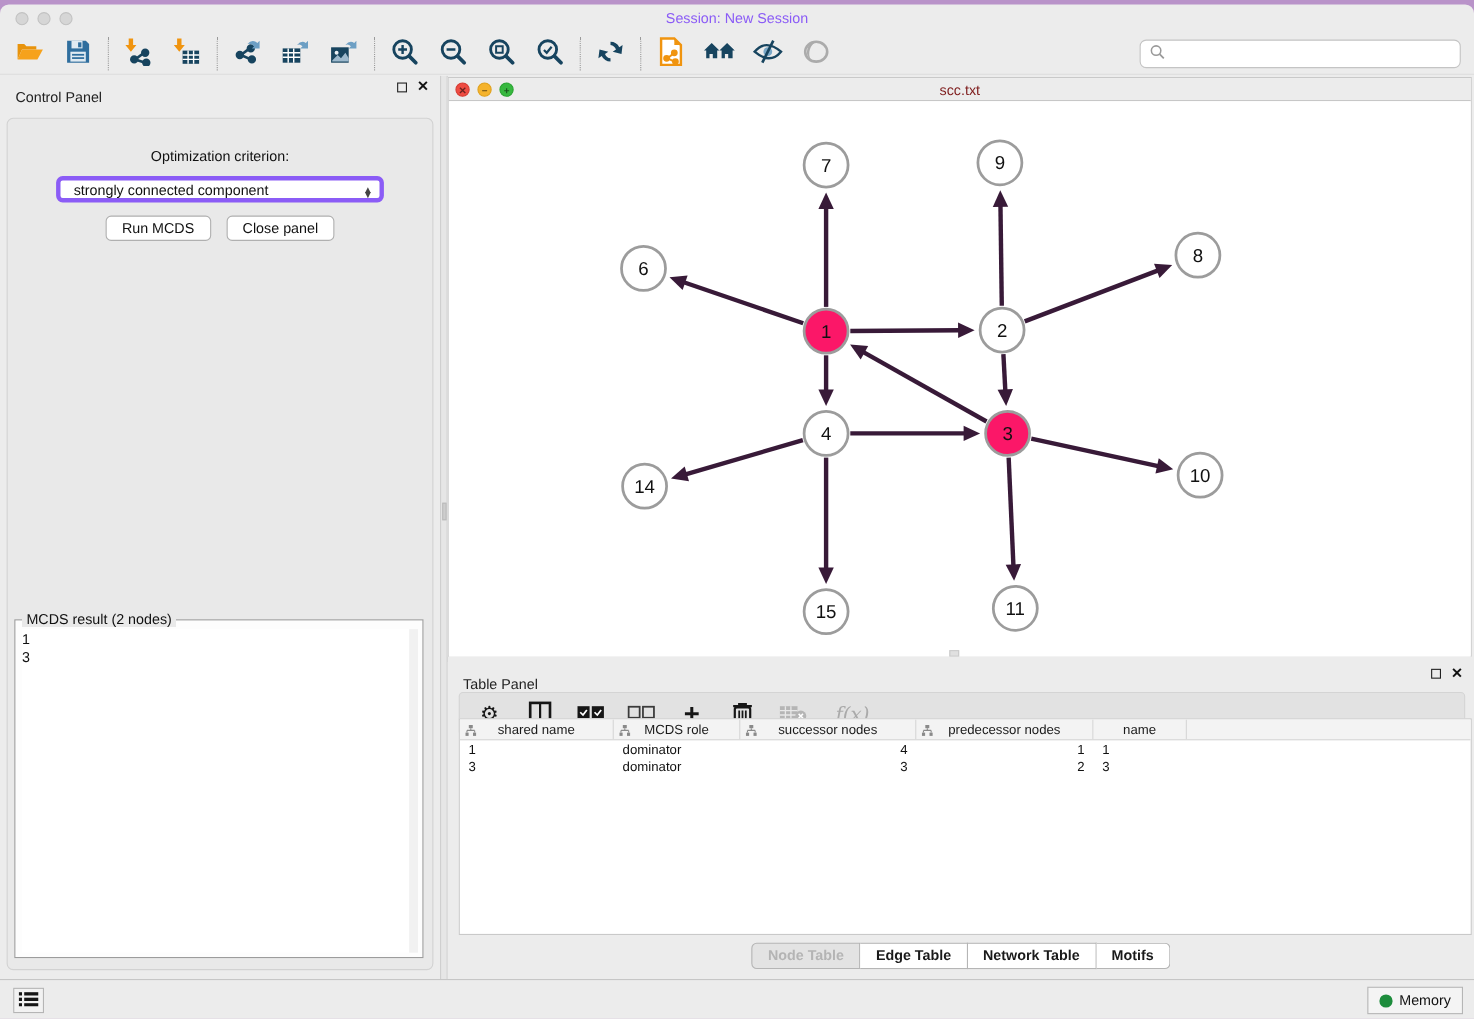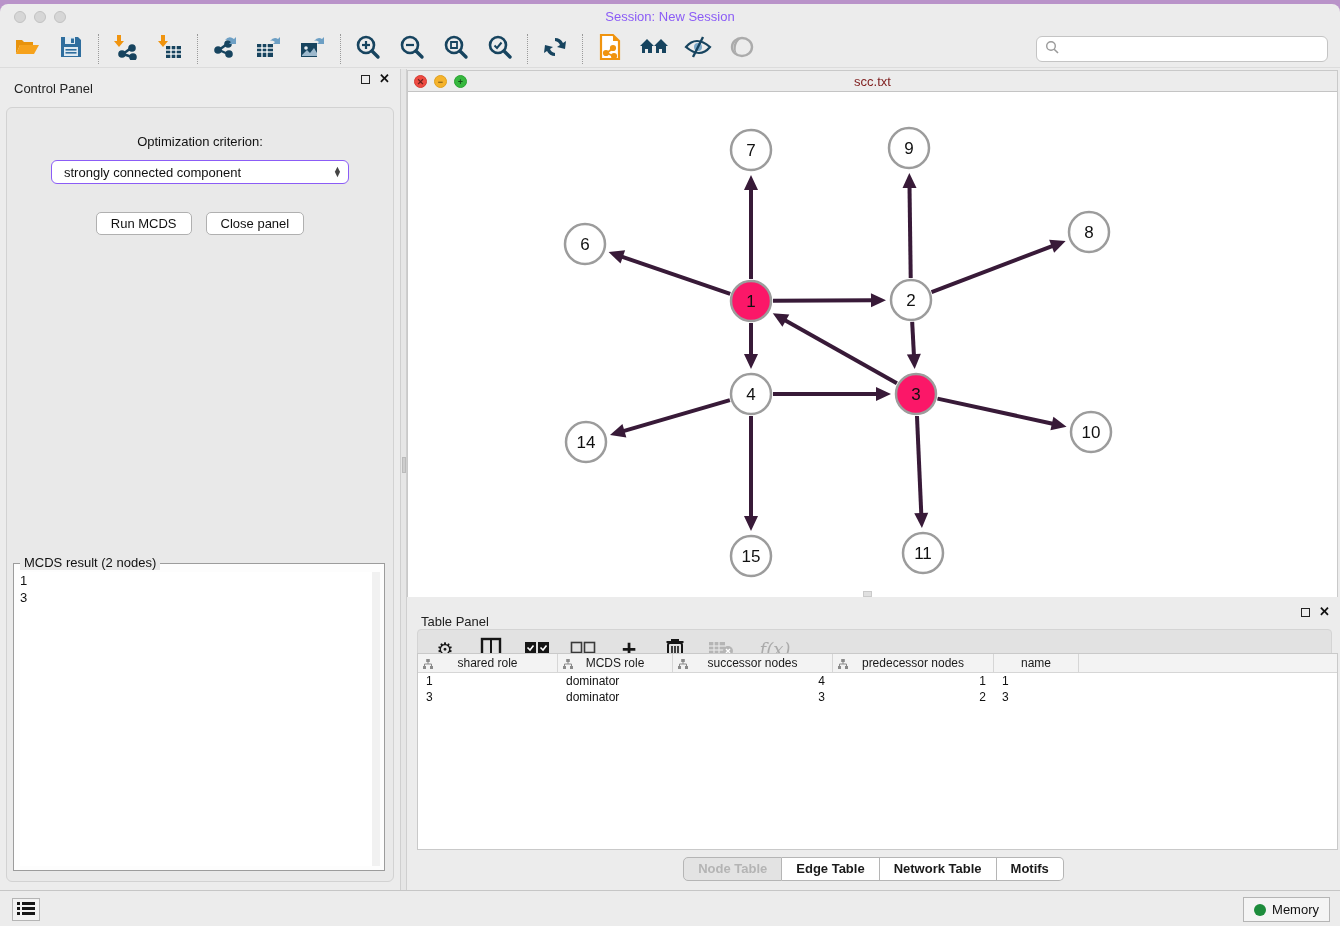--- a/index.html
+++ b/index.html
@@ -52,26 +52,26 @@
   }
   .tab:first-child { border-left:1px solid #b5b5b5; border-radius:5px 0 0 5px; }
   .tab:last-child  { border-radius:0 5px 5px 0; }
   .tab.selected { background:#e3e3e3; color:#b4b4b4; }
   .cp-body {
     position:absolute; left:6px; right:6px; top:38px; bottom:8px;
     background:#e9e9e9; border:1px solid #d2d2d2; border-radius:6px; padding-top:14px;
   }
   .opt-label { text-align:center; font-size:13px; margin:12px 0 10px; }
   .dropdown {
-    margin:11px 44px; height:24px; background:#fff; border:1px solid #8b5cf6; border-radius:6px;
-    display:flex; align-items:center; padding:0 6px 0 12px; font-size:13px;
+    margin:11px 44px; height:24px; background:#fff; border:4px solid #8b5cf6; border-radius:6px;
+    display:flex; align-items:flex-end; padding:0 6px 0 12px; font-size:13px;
   }
   .dropdown .dd-label { flex:1; }
   .dd-arrows { display:flex; flex-direction:column; align-items:center; line-height:5px; font-size:9px; color:#444; }
-  .btn-row { display:flex; justify-content:center; gap:14px; margin-top:28px; }
+  .btn-row { display:flex; justify-content:center; gap:14px; margin-top:12px; }
   .aqua-btn {
     min-width:94px; height:23px; background:#fff; border:1px solid #b0b0b0; border-radius:5px;
     font-size:13px; font-family:"Liberation Sans",sans-serif; color:#111; padding:0 14px;
   }
   .result-group {
     position:absolute; left:6px; right:8px; top:455px; bottom:10px;
     border:1px solid #9c9c9c; background:#fdfdfd;
   }
   .result-title {
     position:absolute; top:-9px; left:6px; background:#e9e9e9; padding:0 4px; font-size:13px; color:#111;
@@ -509,21 +509,21 @@
               <div class="dt-hcell" style="width: 140px;">
                 <span class="dt-hicon"><svg width="10" height="10" viewBox="0 0 10 10">
                     <rect x="3.2" y="0" width="3.6" height="3" fill="#8a8a8a"></rect>
                     <line x1="5" y1="3" x2="5" y2="5" stroke="#8a8a8a"></line>
                     <line x1="1.5" y1="5" x2="8.5" y2="5" stroke="#8a8a8a"></line>
                     <line x1="1.5" y1="5" x2="1.5" y2="7" stroke="#8a8a8a"></line>
                     <line x1="8.5" y1="5" x2="8.5" y2="7" stroke="#8a8a8a"></line>
                     <rect x="0" y="7" width="3" height="3" fill="#8a8a8a"></rect>
                     <rect x="7" y="7" width="3" height="3" fill="#8a8a8a"></rect>
                   </svg></span>
-                <span>shared role</span>
+                <span>shared name</span>
               </div>
               <div class="dt-hcell" style="width: 115px;">
                 <span class="dt-hicon"><svg width="10" height="10" viewBox="0 0 10 10">
                     <rect x="3.2" y="0" width="3.6" height="3" fill="#8a8a8a"></rect>
                     <line x1="5" y1="3" x2="5" y2="5" stroke="#8a8a8a"></line>
                     <line x1="1.5" y1="5" x2="8.5" y2="5" stroke="#8a8a8a"></line>
                     <line x1="1.5" y1="5" x2="1.5" y2="7" stroke="#8a8a8a"></line>
                     <line x1="8.5" y1="5" x2="8.5" y2="7" stroke="#8a8a8a"></line>
                     <rect x="0" y="7" width="3" height="3" fill="#8a8a8a"></rect>
                     <rect x="7" y="7" width="3" height="3" fill="#8a8a8a"></rect>

